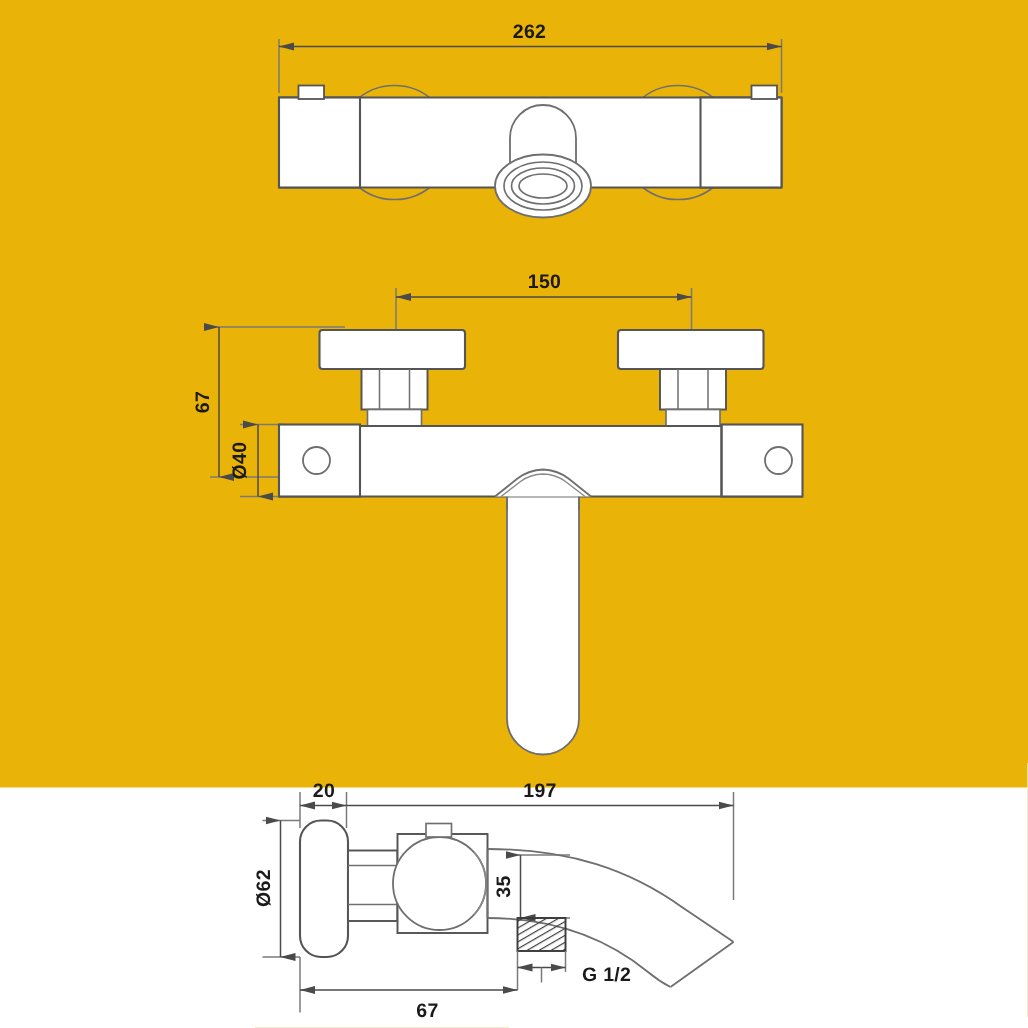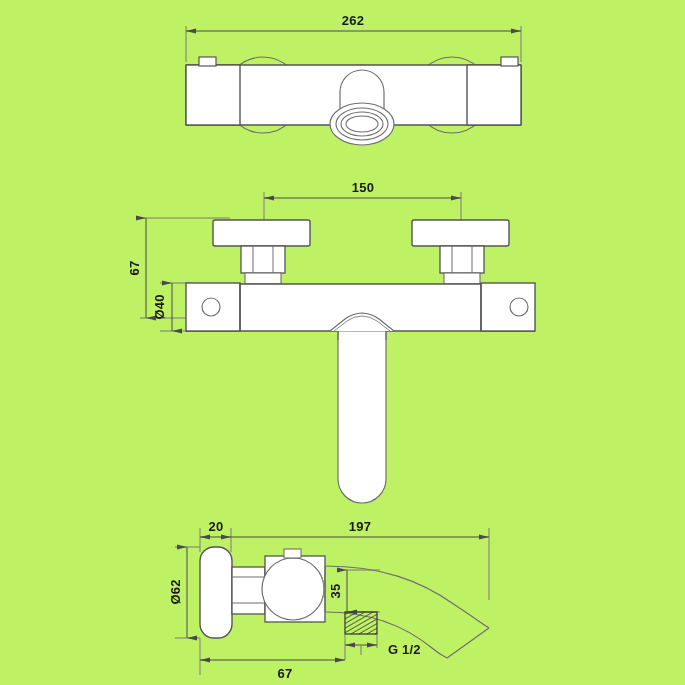--- a/index.html
+++ b/index.html
@@ -1,21 +1,21 @@
 <!DOCTYPE html>
 <html><head>
 <meta charset="utf-8">
 <style>
   html,body{margin:0;padding:0;background:#ffffff;}
   body{
     width:685px;height:685px;
     font-family:"Liberation Sans", sans-serif;
     overflow:hidden;
   }
-  #sheet{position:relative;width:685px;height:685px;background:#bef264;}
+  #sheet{position:relative;width:685px;height:525px;background:#eab308;}
   svg{display:block;}
   .dimtext{
     font-family:"Liberation Sans", sans-serif;
     font-size:13px;
     fill:#1a1a1a;
     font-weight:600;
     letter-spacing:0.2px;
   }
 </style>
 </head>

